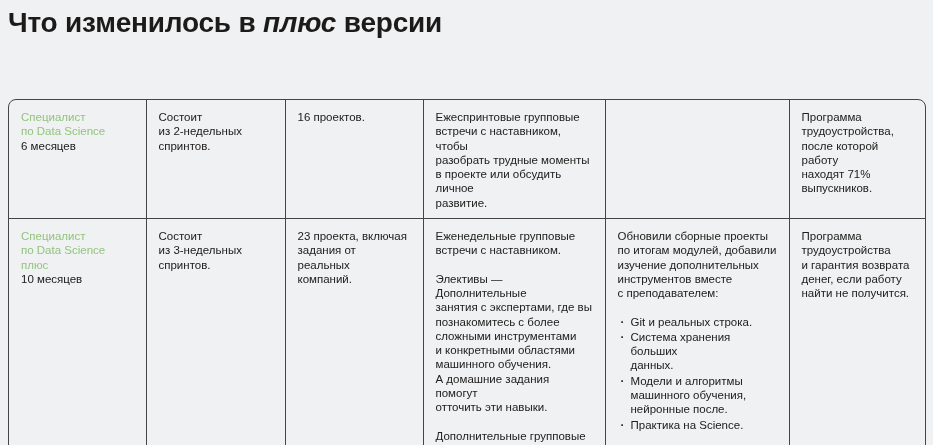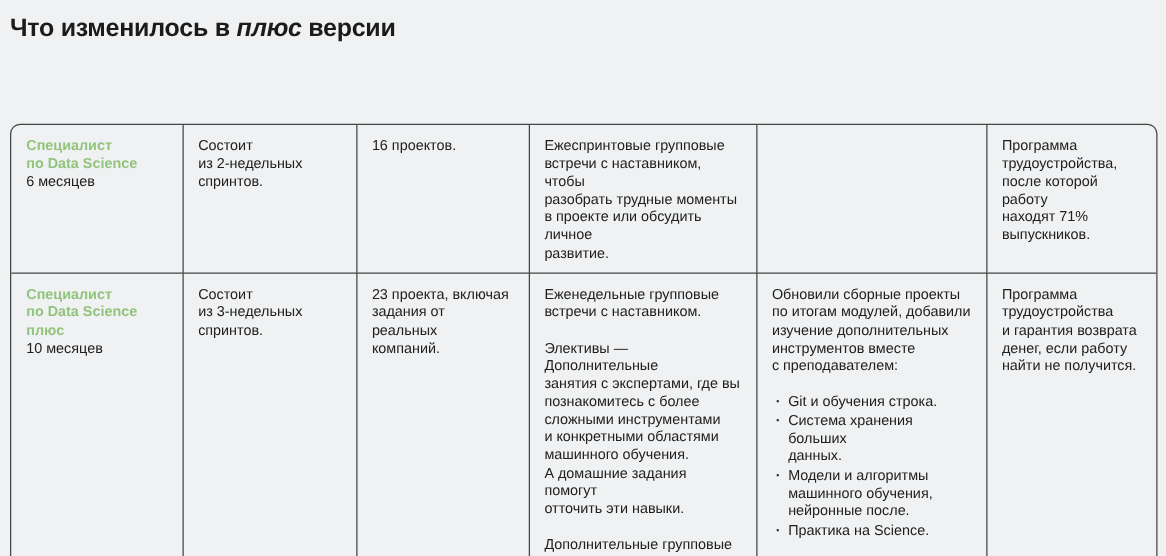--- a/index.html
+++ b/index.html
@@ -6,21 +6,21 @@
   html, body {
     width: 933px; height: 445px;
     background: #eff1f2;
     font-family: "Liberation Sans", "DejaVu Sans", sans-serif;
     color: #21201f;
     overflow: hidden;
   }
   body { padding: 6px 0 0 8px; }
 
   h1 {
-    font-size: 20px;
+    font-size: 28px;
     line-height: 34px;
     font-weight: 700;
     letter-spacing: -0.2px;
     margin-bottom: 59px;
     color: #1c1b1a;
   }
   h1 em { font-style: italic; }
 
   .table-frame {
     width: 918px;
@@ -53,21 +53,21 @@
   tr:first-child td { border-top: none; }
   tr:last-child  td { border-bottom: none; }
 
   tr.row-basic td { height: 90px; }
   tr.row-plus  td { height: 243px; }
 
   .preline { white-space: pre-line; }
 
   .program-name {
     color: #93c47d;
-    font-weight: 700;
+    font-weight: 400;
     white-space: pre-line;
   }
   .program-duration { white-space: pre-line; }
 
   .para { white-space: pre-line; margin-bottom: 14px; }
   .para:last-child { margin-bottom: 0; }
 
   ul.bullets {
     list-style: none;
     margin-top: 14px;
@@ -169,21 +169,21 @@
 консультантом и психологом-
 консультантом.</div>
       </td>
       <td>
         <div class="preline">Обновили сборные проекты
 по итогам модулей, добавили
 изучение дополнительных
 инструментов вместе
 с преподавателем:</div>
         <ul class="bullets">
-          <li>Git и обучения строка.</li>
+          <li>Git и реальных строка.</li>
           <li>Система хранения больших
 данных.</li>
           <li>Модели и алгоритмы
 машинного обучения,
 нейронные после.</li>
           <li>Практика на Science.</li>
         </ul>
       </td>
       <td>
         <div class="preline">Программа

